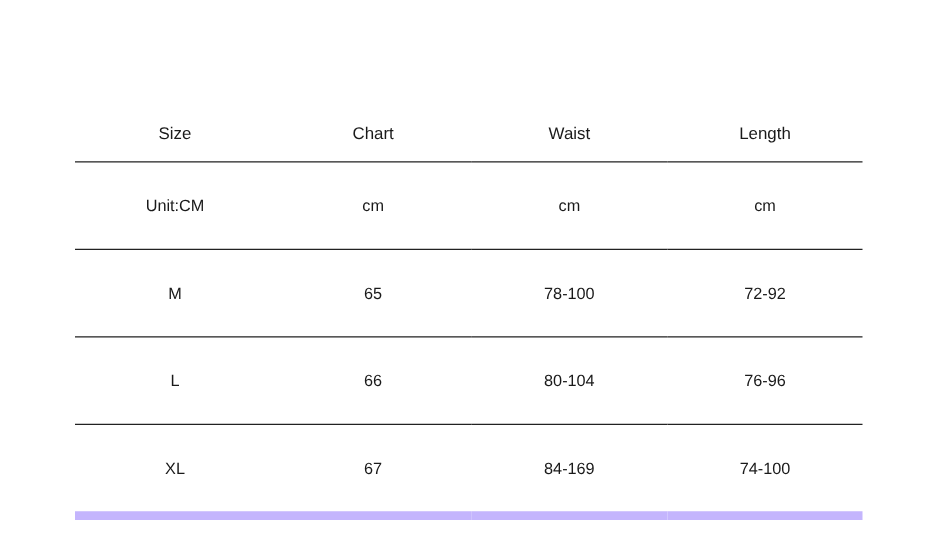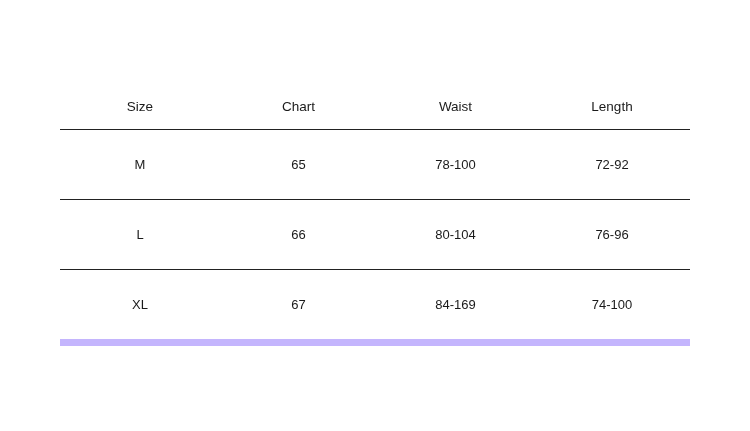--- a/index.html
+++ b/index.html
@@ -91,20 +91,26 @@
     <thead>
       <tr>
         <th>Size</th>
         <th>Chart</th>
         <th>Waist</th>
         <th>Length</th>
       </tr>
     </thead>
     <tbody>
       <tr>
+        <td>Unit:CM</td>
+        <td>cm</td>
+        <td>cm</td>
+        <td>cm</td>
+      </tr>
+      <tr>
         <td>M</td>
         <td>65</td>
         <td>78-100</td>
         <td>72-92</td>
       </tr>
       <tr>
         <td>L</td>
         <td>66</td>
         <td>80-104</td>
         <td>76-96</td>

